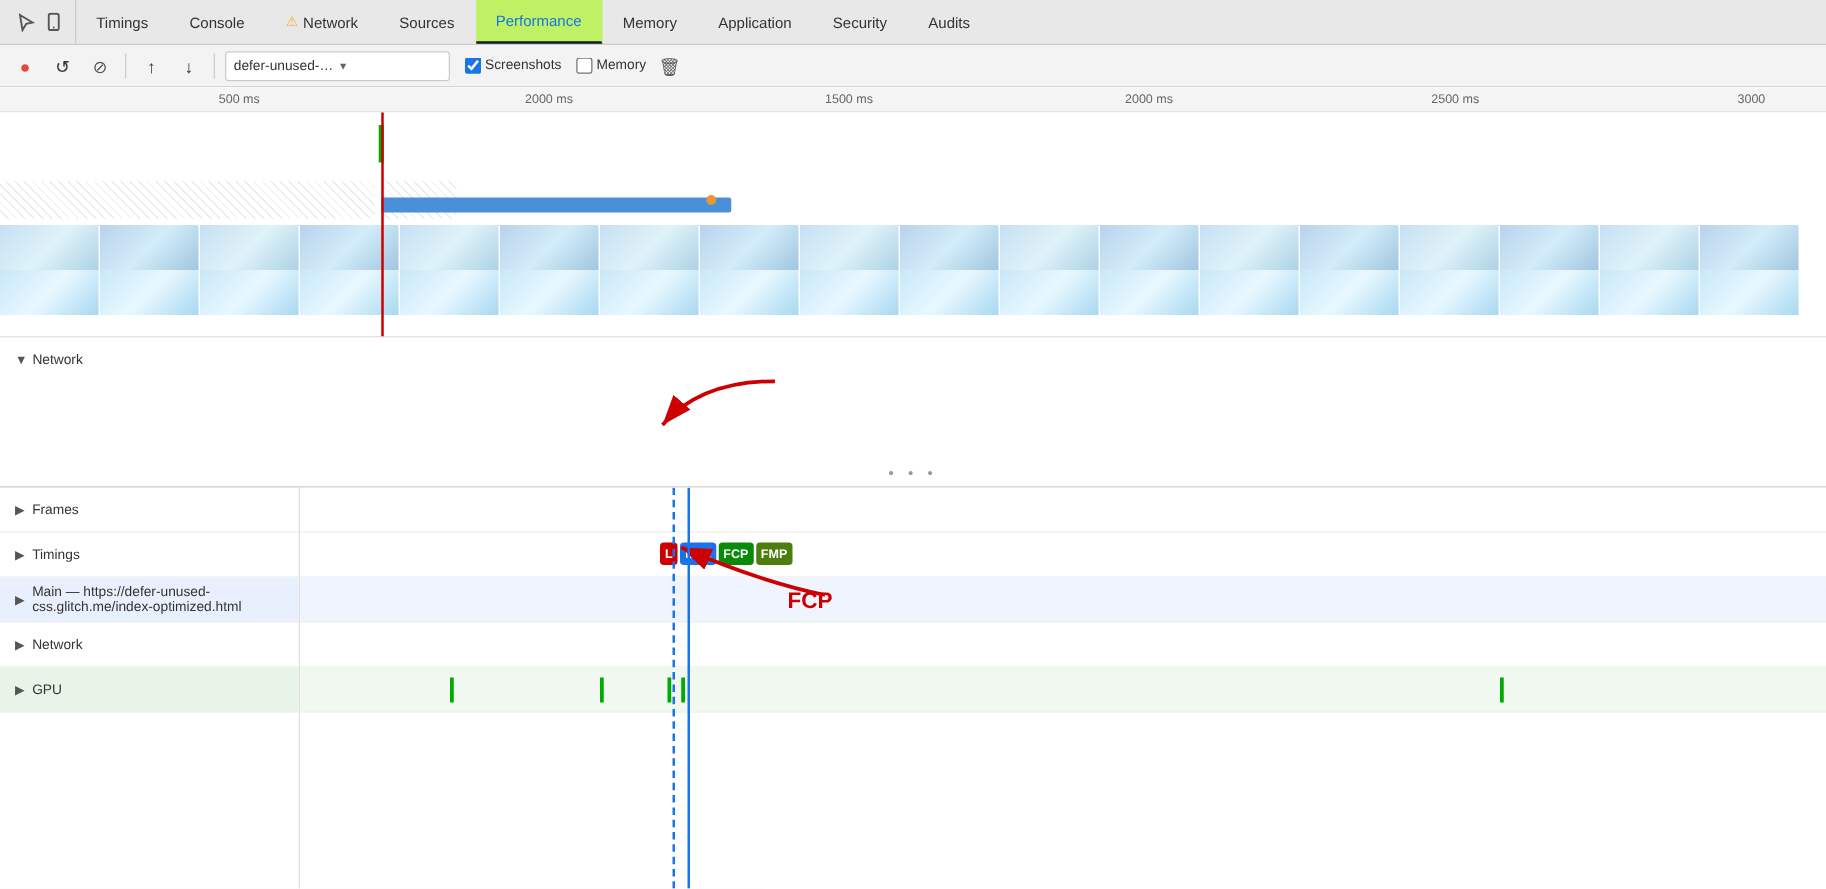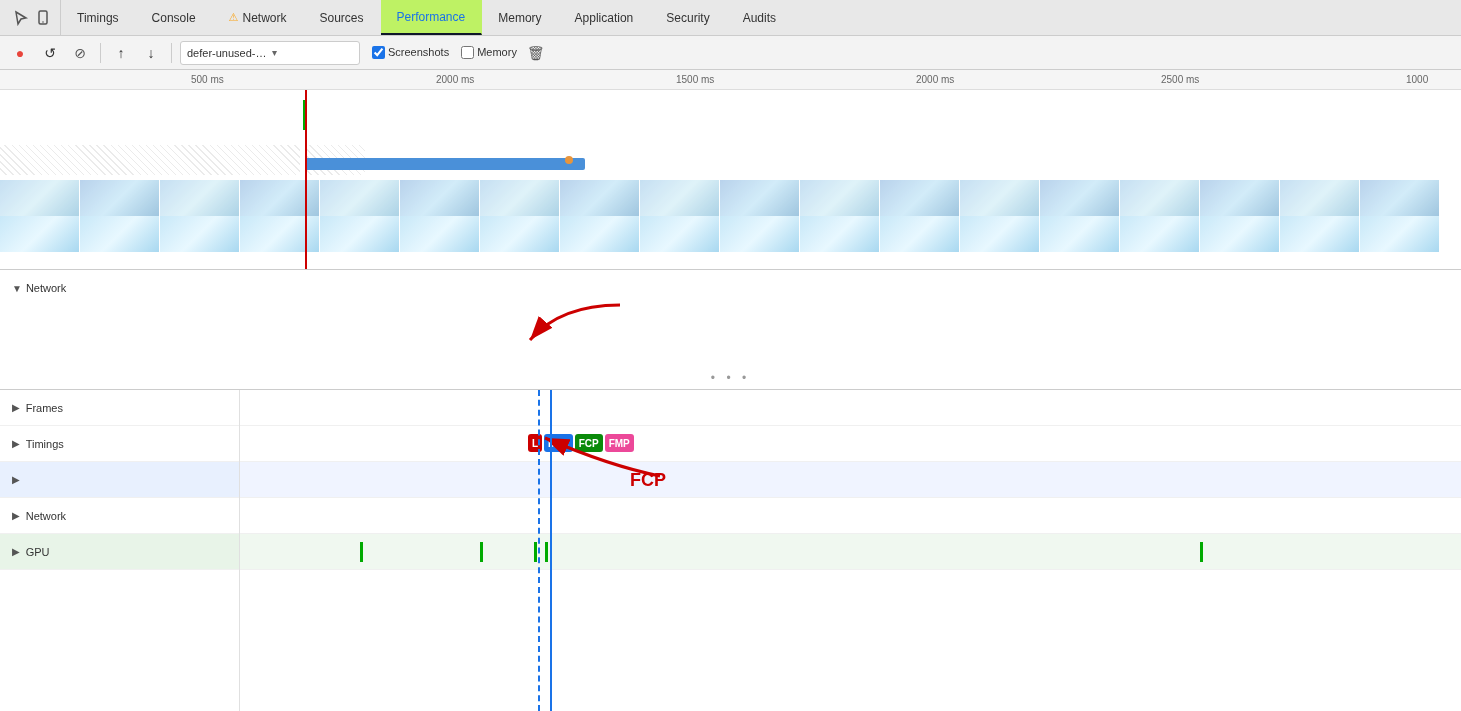--- a/index.html
+++ b/index.html
@@ -146,21 +146,20 @@
       border-bottom: 1px solid #ddd;
       display: flex;
       align-items: center;
       position: relative;
     }
     .ruler-tick {
       position: absolute;
       font-size: 10px;
       color: #666;
       top: 4px;
-      margin-left: 16px;
     }
     .timeline-tracks {
       height: 180px;
       position: relative;
       background: white;
     }
     
     .red-line {
       position: absolute;
       width: 2px;
@@ -383,21 +382,21 @@
       height: 18px;
       border-radius: 3px;
       padding: 0 4px;
       font-size: 10px;
       font-weight: bold;
       color: white;
     }
     .badge-l { background: #c00; }
     .badge-dcl { background: #1a73e8; }
     .badge-fcp { background: #0a8a0a; }
-    .badge-fmp { background: #ec4899; }
+    .badge-fmp { background: #4d7c0f; }
 
     
     .fcp-annotation {
       position: absolute;
       left: 390px;
       top: 80px;
       color: #c00;
       font-size: 18px;
       font-weight: bold;
     }
@@ -514,21 +513,21 @@
 <div class="perf-container">
 
   <div class="timeline-overview">
 
     <div class="timeline-ruler">
       <span class="ruler-tick" style="left: 175px">500 ms</span>
       <span class="ruler-tick" style="left: 420px">2000 ms</span>
       <span class="ruler-tick" style="left: 660px">1500 ms</span>
       <span class="ruler-tick" style="left: 900px">2000 ms</span>
       <span class="ruler-tick" style="left: 1145px">2500 ms</span>
-      <span class="ruler-tick" style="left: 1390px">1000</span>
+      <span class="ruler-tick" style="left: 1390px">3000</span>
     </div>
 
     <div class="timeline-tracks">
 
       <div class="red-line"></div>
 
       <div class="green-spike"></div>
 
       <div class="hatch-area"></div>
       <div class="hatch-area2"></div>
@@ -608,20 +607,21 @@
       <div class="track-label-row">
         <span class="arrow">▶</span>
         <span>Frames</span>
       </div>
       <div class="track-label-row">
         <span class="arrow">▶</span>
         <span>Timings</span>
       </div>
       <div class="track-label-row highlighted">
         <span class="arrow">▶</span>
+        <span class="main-url">Main — https://defer-unused-css.glitch.me/index-optimized.html</span>
       </div>
       <div class="track-label-row">
         <span class="arrow">▶</span>
         <span>Network</span>
       </div>
       <div class="track-label-row gpu-row">
         <span class="arrow">▶</span>
         <span>GPU</span>
       </div>
     </div>

